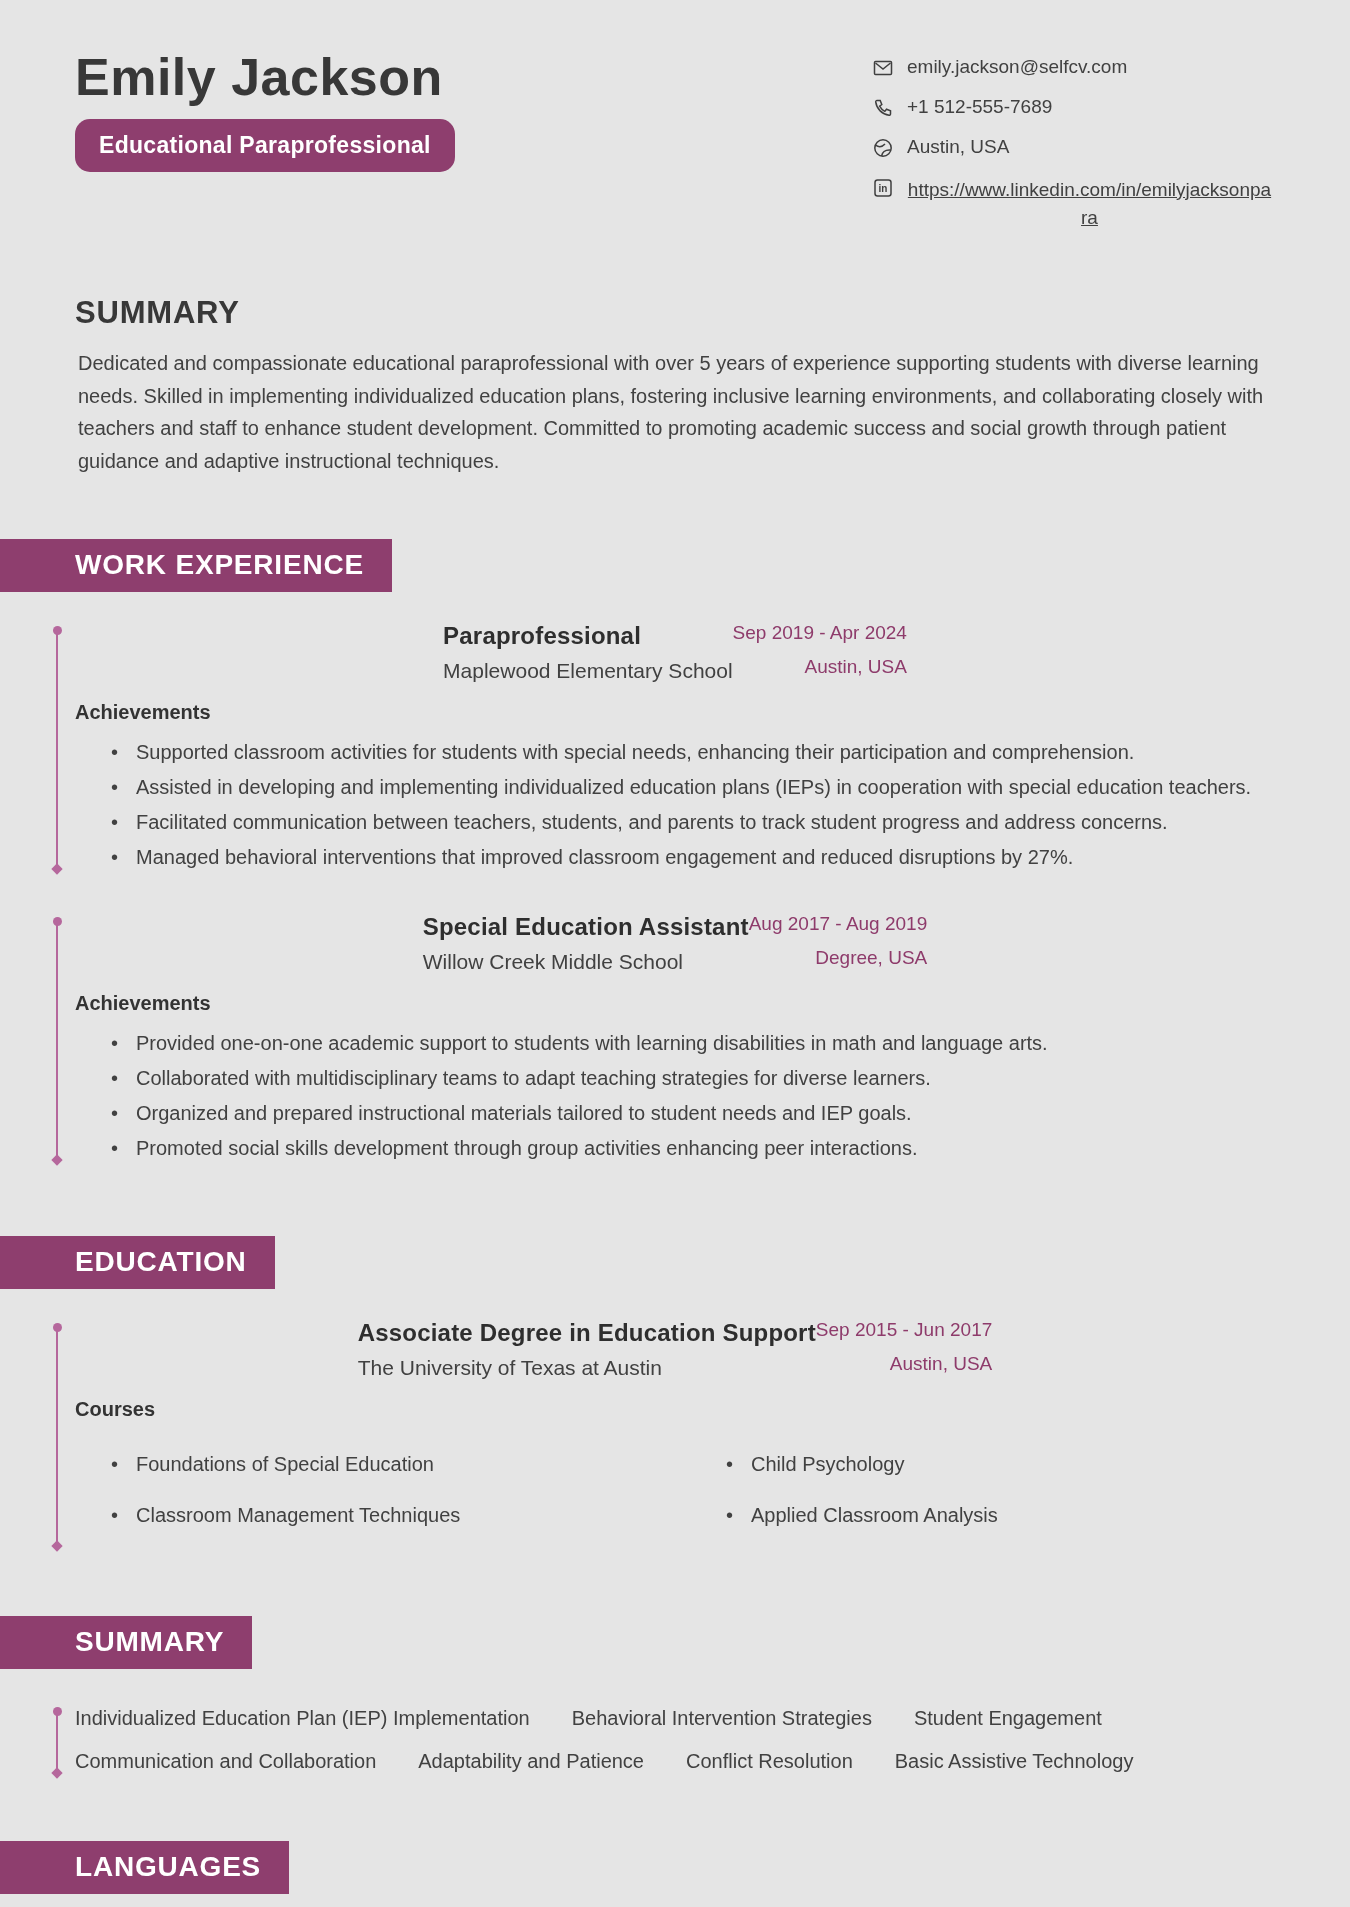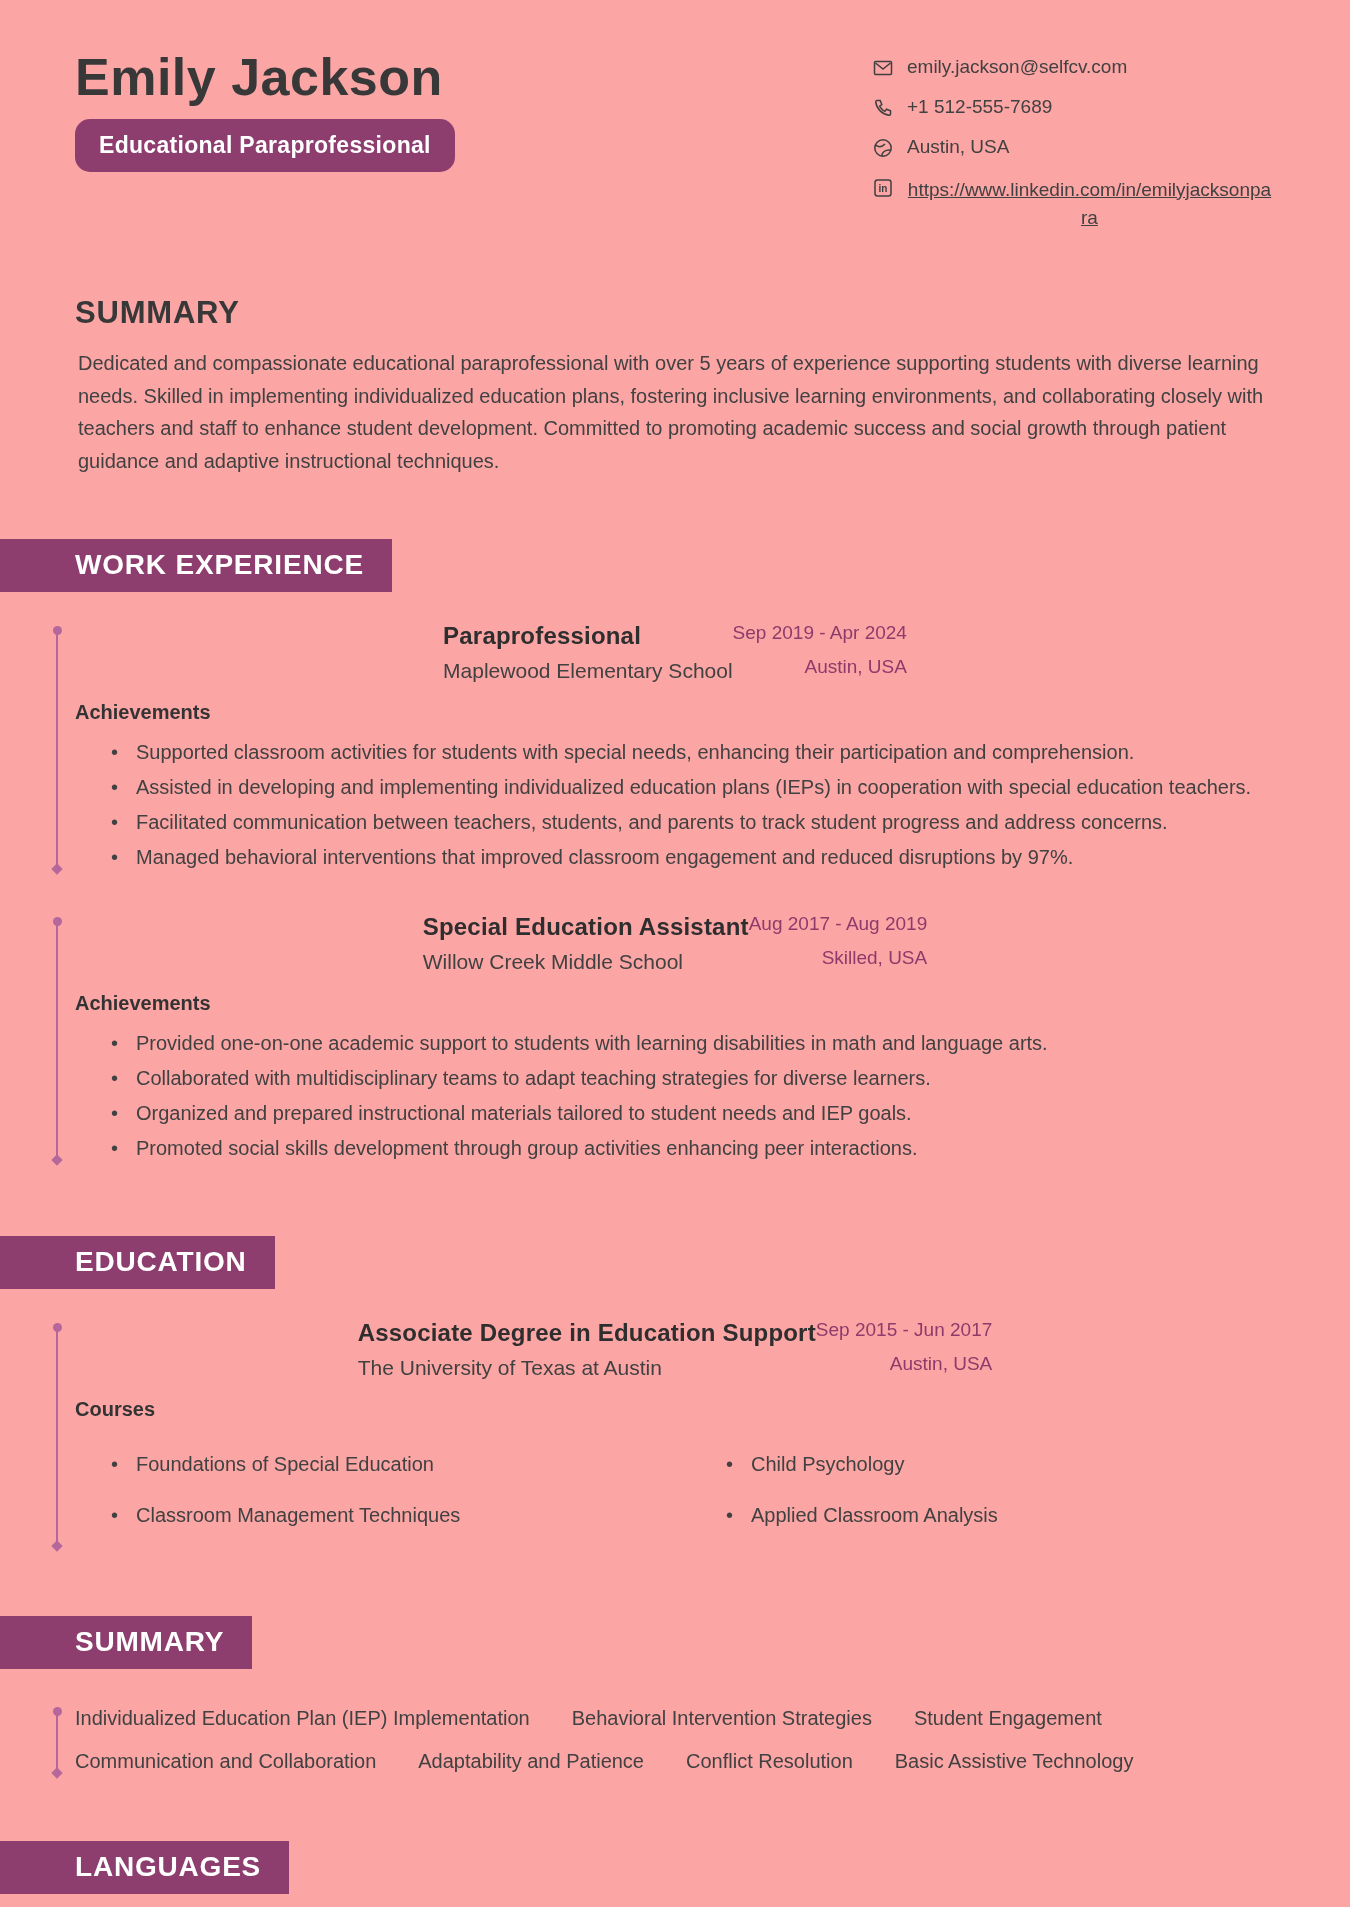--- a/index.html
+++ b/index.html
@@ -5,21 +5,21 @@
   * { margin: 0; padding: 0; box-sizing: border-box; }
   html, body { background: #ffffff; }
   body {
     font-family: "Liberation Sans", sans-serif;
     color: #414141;
     width: 1350px;
   }
   .page {
     width: 1350px;
     min-height: 1907px;
-    background: #fca5a5;
+    background: #e5e5e5;
     padding-top: 50px;
     overflow: hidden;
   }
 
   
   .header { display: flex; justify-content: space-between; padding: 0 78px 0 75px; }
   .name {
     font-size: 52px;
     font-weight: 800;
     color: #383838;
@@ -211,34 +211,34 @@
         <div class="entry-right">
           <div class="dates">Sep 2019 - Apr 2024</div>
           <div class="loc">Austin, USA</div>
         </div>
       </div>
       <div class="ach-label">Achievements</div>
       <ul class="bullets">
         <li>Supported classroom activities for students with special needs, enhancing their participation and comprehension.</li>
         <li>Assisted in developing and implementing individualized education plans (IEPs) in cooperation with special education teachers.</li>
         <li>Facilitated communication between teachers, students, and parents to track student progress and address concerns.</li>
-        <li>Managed behavioral interventions that improved classroom engagement and reduced disruptions by 97%.</li>
+        <li>Managed behavioral interventions that improved classroom engagement and reduced disruptions by 27%.</li>
       </ul>
     </div>
 
     <div class="entry" style="margin-top: 40px;">
       <div class="timeline"></div>
       <div class="entry-header">
         <div>
           <div class="job-title">Special Education Assistant</div>
           <div class="company">Willow Creek Middle School</div>
         </div>
         <div class="entry-right">
           <div class="dates">Aug 2017 - Aug 2019</div>
-          <div class="loc">Skilled, USA</div>
+          <div class="loc">Degree, USA</div>
         </div>
       </div>
       <div class="ach-label">Achievements</div>
       <ul class="bullets">
         <li>Provided one-on-one academic support to students with learning disabilities in math and language arts.</li>
         <li>Collaborated with multidisciplinary teams to adapt teaching strategies for diverse learners.</li>
         <li>Organized and prepared instructional materials tailored to student needs and IEP goals.</li>
         <li>Promoted social skills development through group activities enhancing peer interactions.</li>
       </ul>
     </div>

